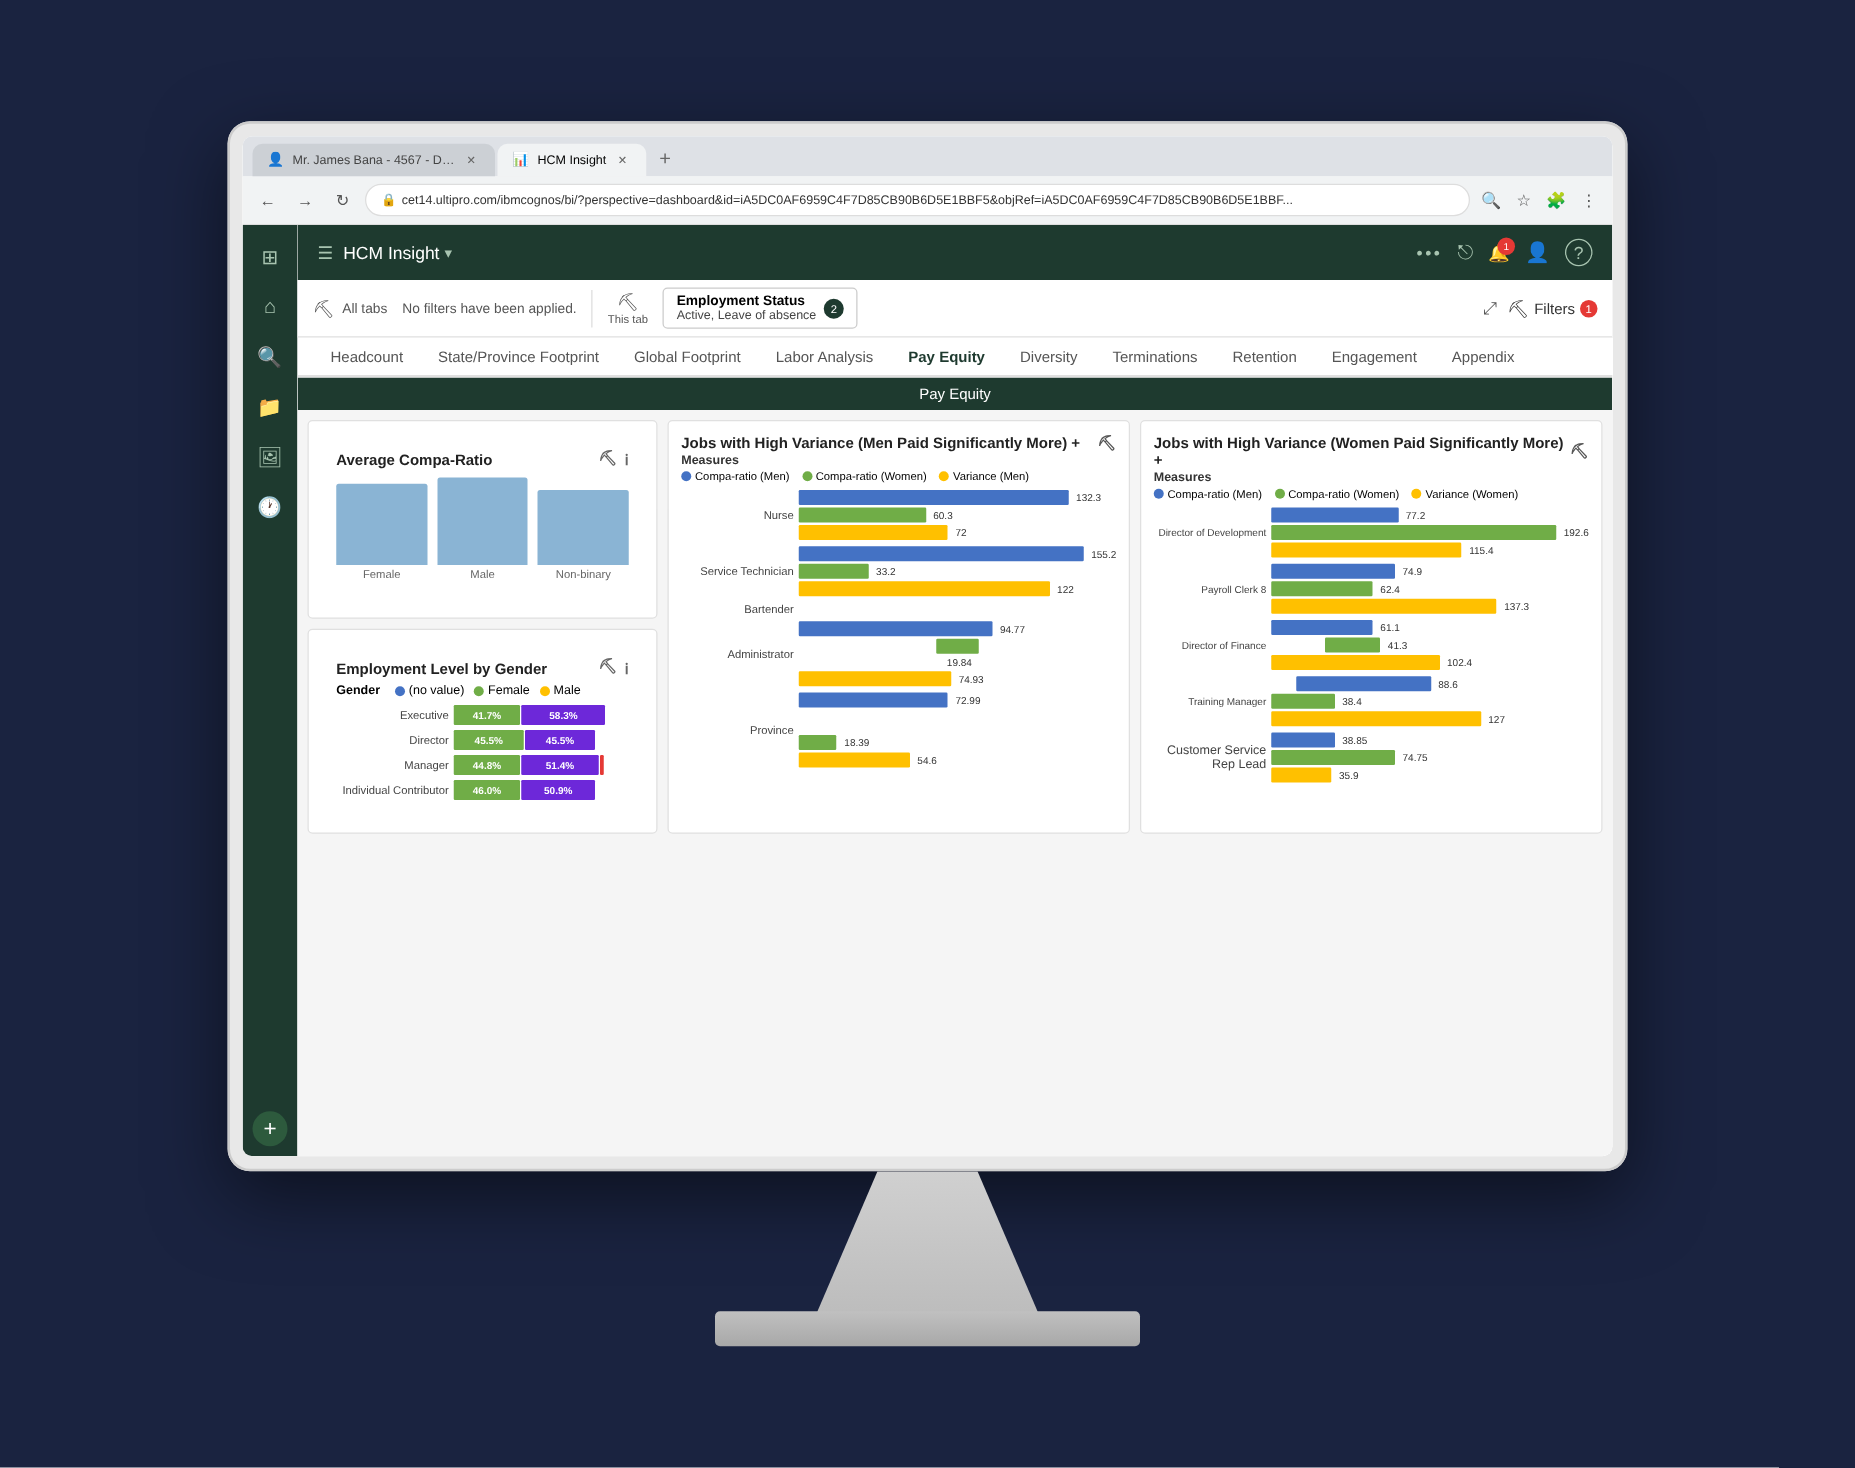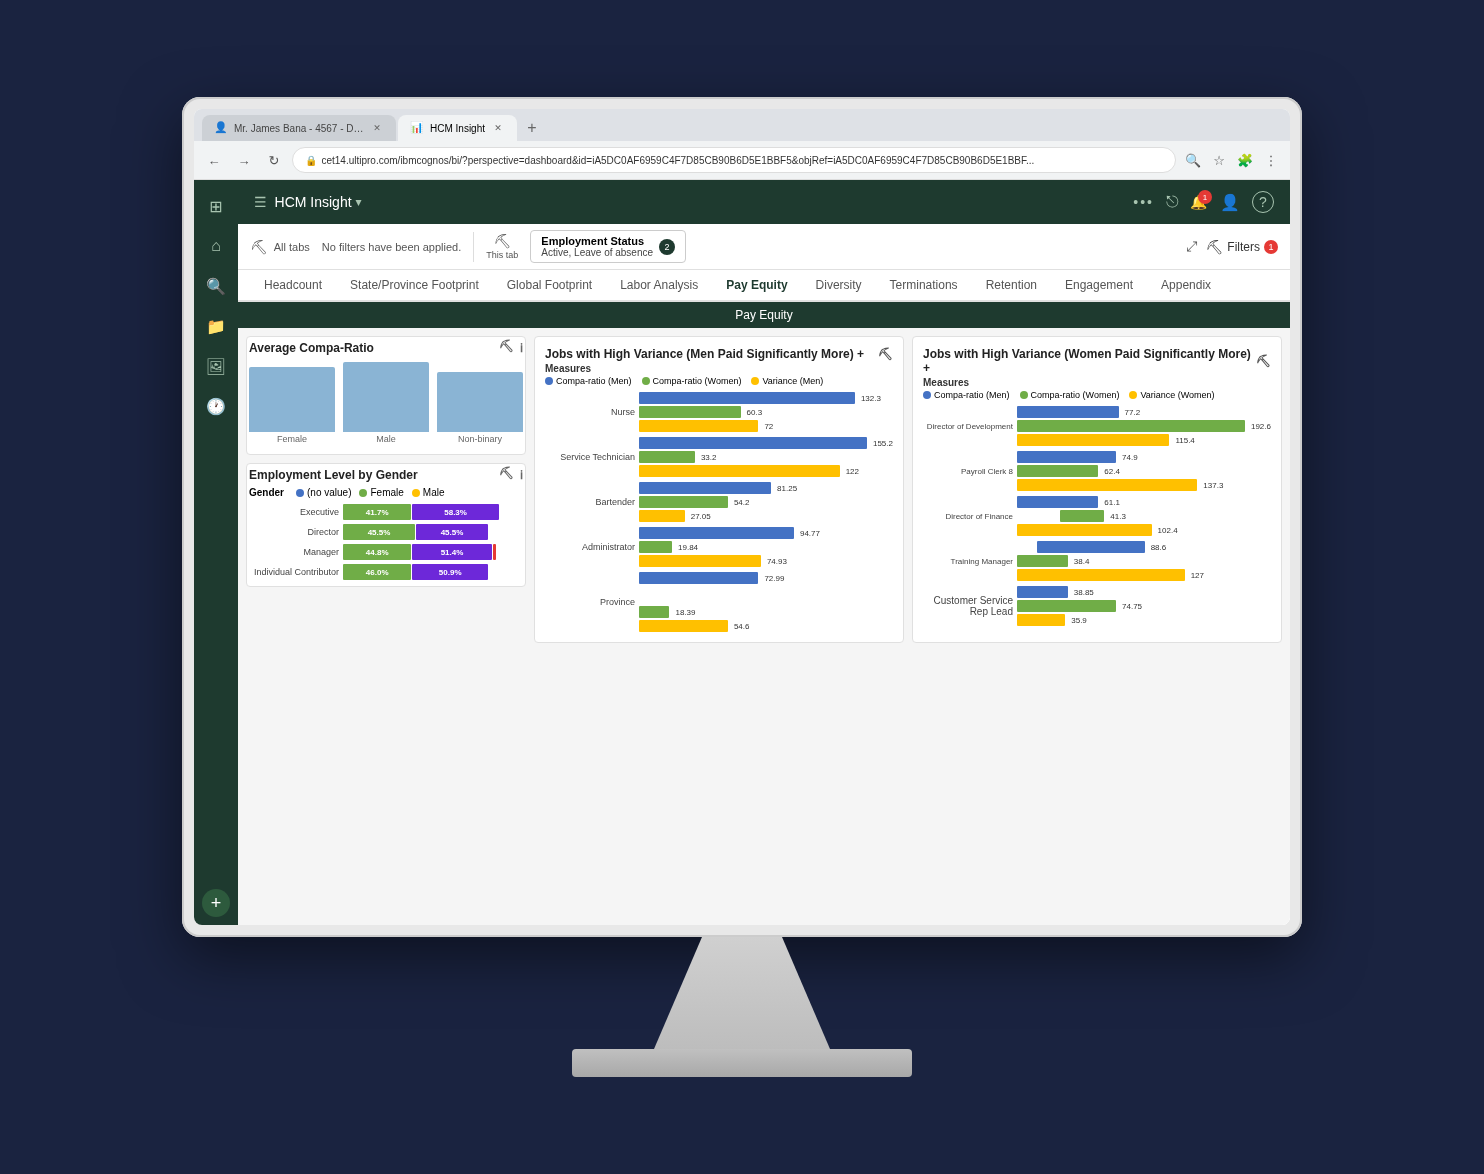--- a/index.html
+++ b/index.html
@@ -413,21 +413,21 @@
     .left-charts {
       display: flex;
       flex-direction: column;
       gap: 8px;
     }
 
     .chart-card {
       background: #fff;
       border-radius: 4px;
       border: 1px solid #e0e0e0;
-      padding: 2px;
+      padding: 22px;
     }
 
     .chart-title {
       font-size: 12px;
       font-weight: 600;
       color: #222;
       margin-bottom: 4px;
       display: flex;
       align-items: center;
       justify-content: space-between;
@@ -901,44 +901,30 @@
                       </div>
                       <div style="display:flex;align-items:center;gap:3px;">
                         <div class="v-bar yellow" style="width:79%;"></div>
                         <span class="v-bar-label">122</span>
                       </div>
                     </div>
                   </div>
 
                   <div class="variance-row">
                     <div class="variance-job-label">Bartender</div>
-                    <div class="variance-bars">
-                      <div style="display:flex;align-items:center;gap:3px;">
-                        <div class="v-bar blue" style="width:52%;"></div>
-                        <span class="v-bar-label">81.25</span>
-                      </div>
-                      <div style="display:flex;align-items:center;gap:3px;">
-                        <div class="v-bar green" style="width:35%;"></div>
-                        <span class="v-bar-label">54.2</span>
-                      </div>
-                      <div style="display:flex;align-items:center;gap:3px;">
-                        <div class="v-bar yellow" style="width:18%;"></div>
-                        <span class="v-bar-label">27.05</span>
-                      </div>
-                    </div>
                   </div>
 
                   <div class="variance-row">
                     <div class="variance-job-label">Administrator</div>
                     <div class="variance-bars">
                       <div style="display:flex;align-items:center;gap:3px;">
                         <div class="v-bar blue" style="width:61%;"></div>
                         <span class="v-bar-label">94.77</span>
                       </div>
-                      <div style="display:flex;align-items:center;gap:3px;">
+                      <div style="display:flex;align-items:center;gap:3px;flex-direction:column;">
                         <div class="v-bar green" style="width:13%;"></div>
                         <span class="v-bar-label">19.84</span>
                       </div>
                       <div style="display:flex;align-items:center;gap:3px;">
                         <div class="v-bar yellow" style="width:48%;"></div>
                         <span class="v-bar-label">74.93</span>
                       </div>
                     </div>
                   </div>
 

